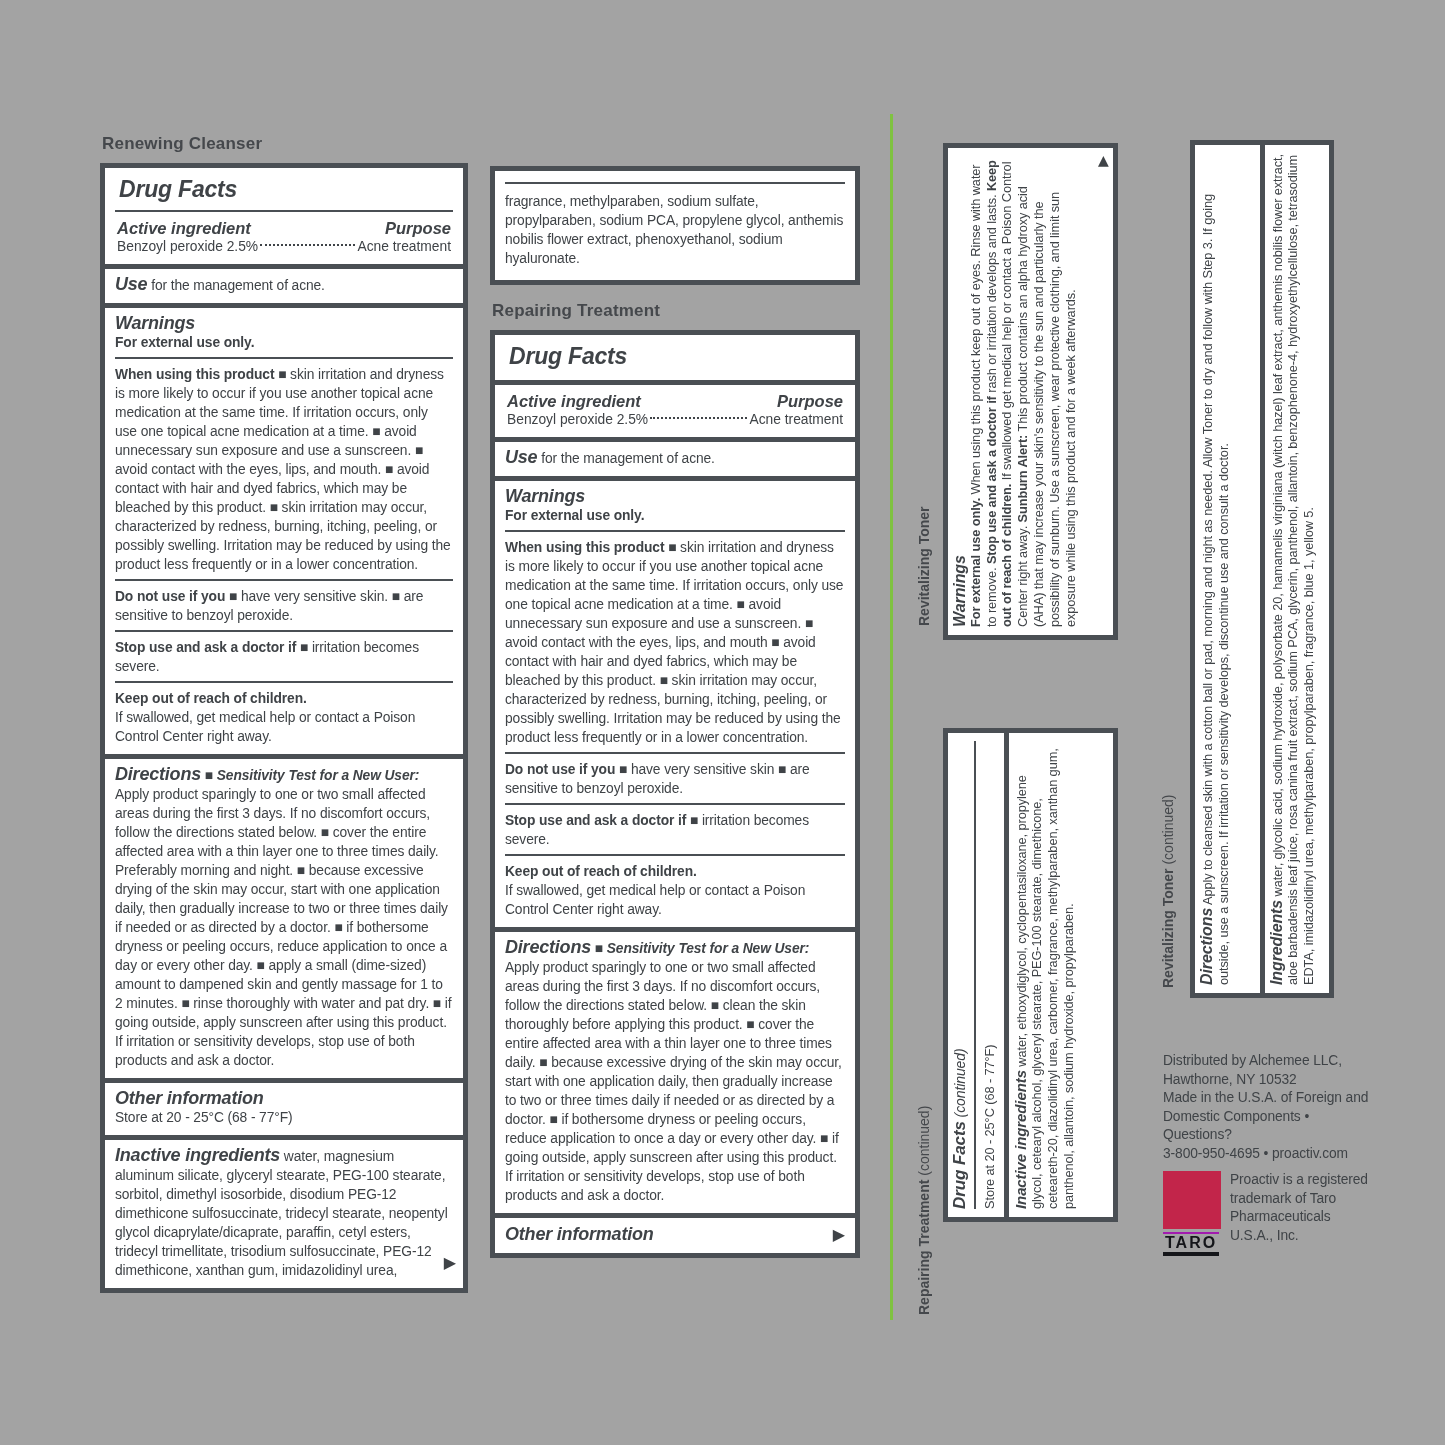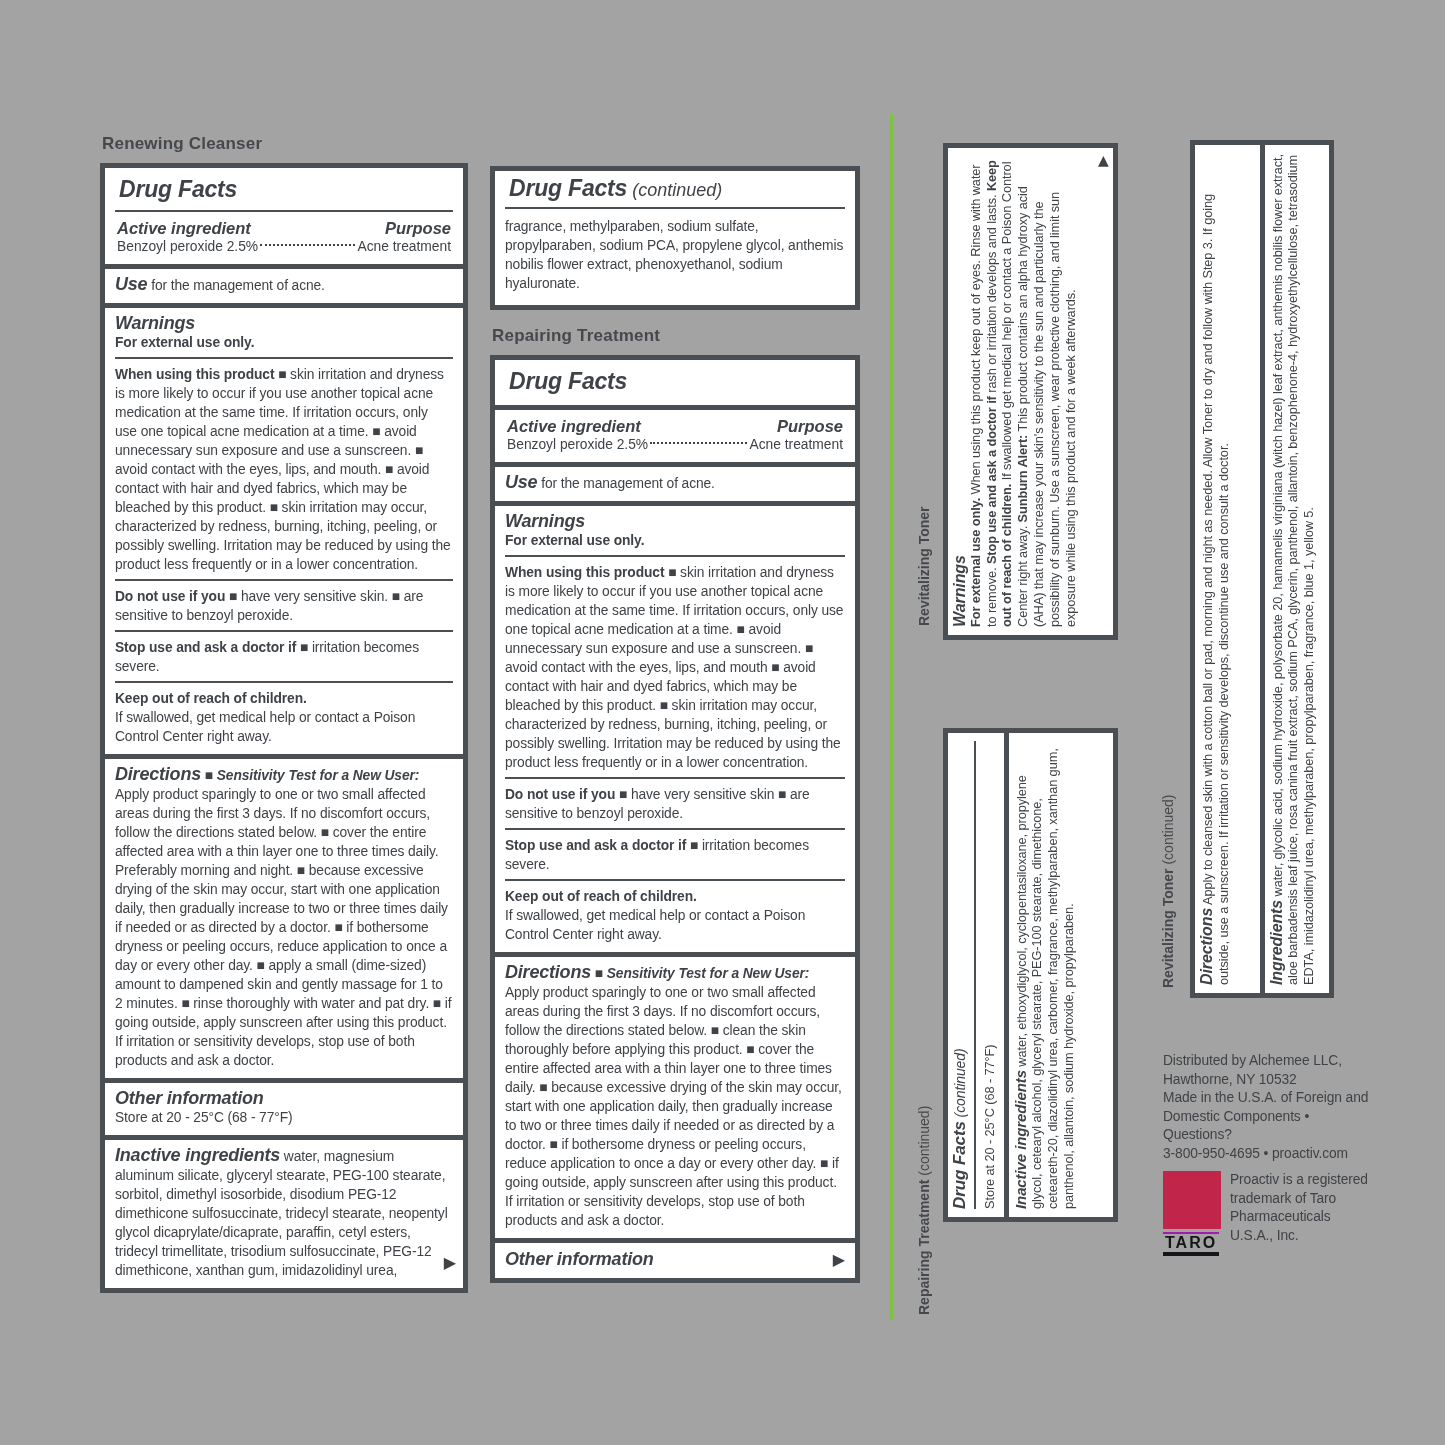--- a/index.html
+++ b/index.html
@@ -90,21 +90,20 @@
       <div class="df-sec body-t">
         <span class="sec-h">Inactive ingredients</span><span> water, magnesium aluminum silicate, glyceryl stearate, PEG-100 stearate, sorbitol, dimethyl isosorbide, disodium PEG-12 dimethicone sulfosuccinate, tridecyl stearate, neopentyl glycol dicaprylate/dicaprate, paraffin, cetyl esters, tridecyl trimellitate, trisodium sulfosuccinate, PEG-12 dimethicone, xanthan gum, imidazolidinyl urea,</span>
         <span class="arrow-br">▶</span>
       </div>
     </div>
   </div>
 
   <div class="col" style="left:490px;top:166px;width:370px;">
     <div class="df-box">
       <div class="df-sec body-t">
-        <div class="df-title"><span>Drug Facts</span><span class="cont"> (continued)</span></div>
         <div class="rule"></div>
         <div style="padding:2px 0 4px 0;">fragrance, methylparaben, sodium sulfate, propylparaben, sodium PCA, propylene glycol, anthemis nobilis flower extract, phenoxyethanol, sodium hyaluronate.</div>
       </div>
     </div>
     <div class="prod-heading" style="margin-top:16px;">Repairing Treatment</div>
     <div class="df-box">
       <div class="df-sec">
         <div class="df-title">Drug Facts</div>
       </div>
       <div class="df-sec">

